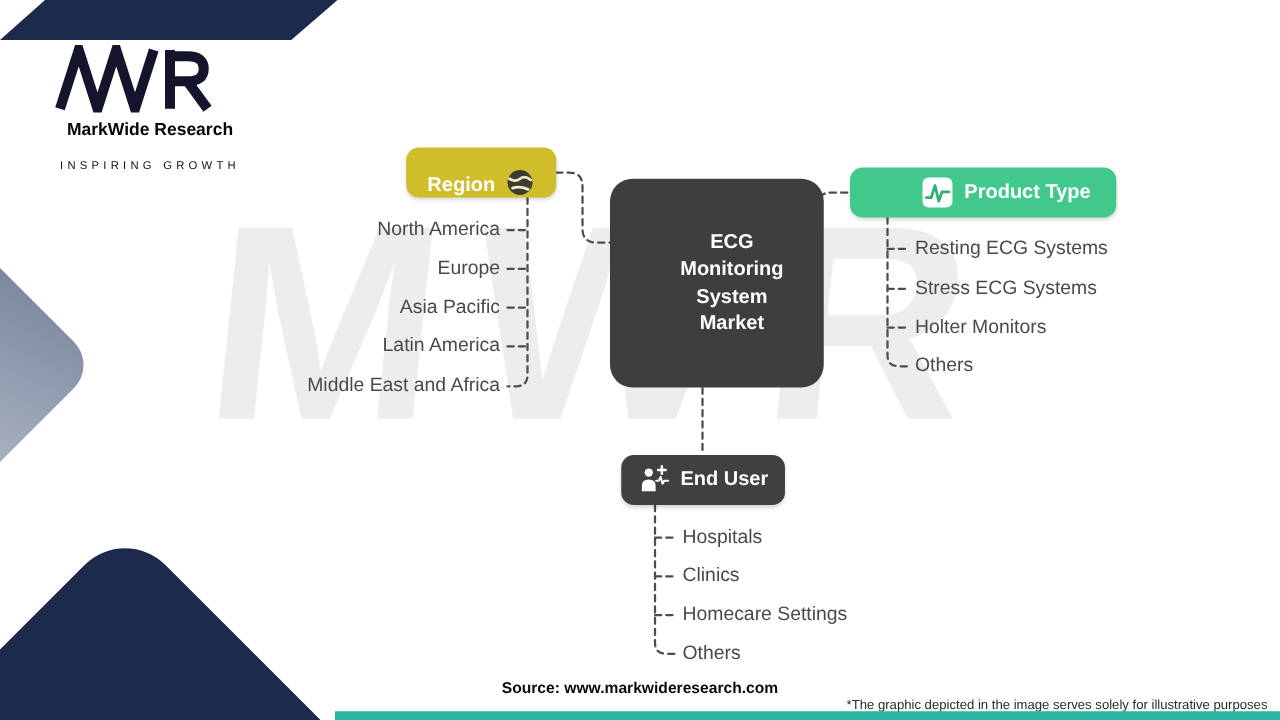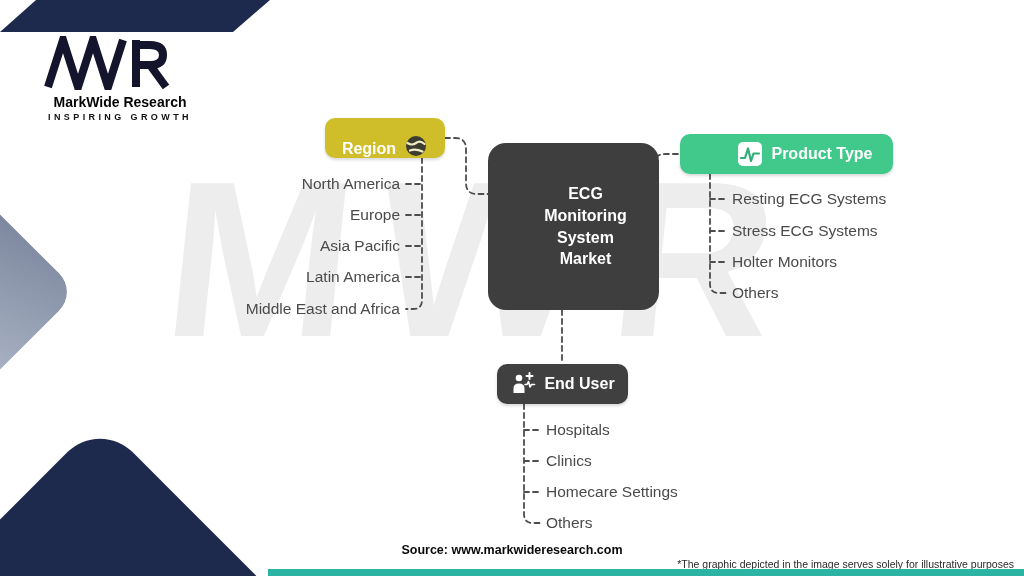--- a/index.html
+++ b/index.html
@@ -26,21 +26,21 @@
   .watermark{
     position:absolute;left:168px;top:148px;font-size:222px;font-weight:bold;line-height:1;
     color:#ededed;letter-spacing:26px;transform:skewX(-6deg);z-index:0;user-select:none;white-space:nowrap;
   }
   
   .content{position:absolute;inset:0;z-index:1;}
   .connectors{position:absolute;left:0;top:0;pointer-events:none;}
   
   .logo{position:absolute;left:28px;top:36px;width:184px;text-align:center;}
   .logo-name{font-size:14px;font-weight:bold;color:#050505;margin-top:0;}
-  .logo-tag{font-size:9px;font-weight:bold;letter-spacing:3.4px;color:#101010;margin-top:2px;}
+  .logo-tag{font-size:9px;font-weight:normal;letter-spacing:3.4px;color:#101010;margin-top:16px;}
   
   .title{
     position:absolute;left:300px;top:48px;width:520px;text-align:center;
     font-size:19.5px;font-weight:bold;color:#57585a;letter-spacing:.2px;
   }
   
   .center-node{
     position:absolute;left:488px;top:143px;width:147px;height:167px;background:#3e3e3e;
     border-radius:18px;color:#ffffff;display:flex;flex-direction:column;justify-content:center;
     align-items:center;font-weight:bold;font-size:16px;line-height:1.35;text-align:center;padding-left:24px;

